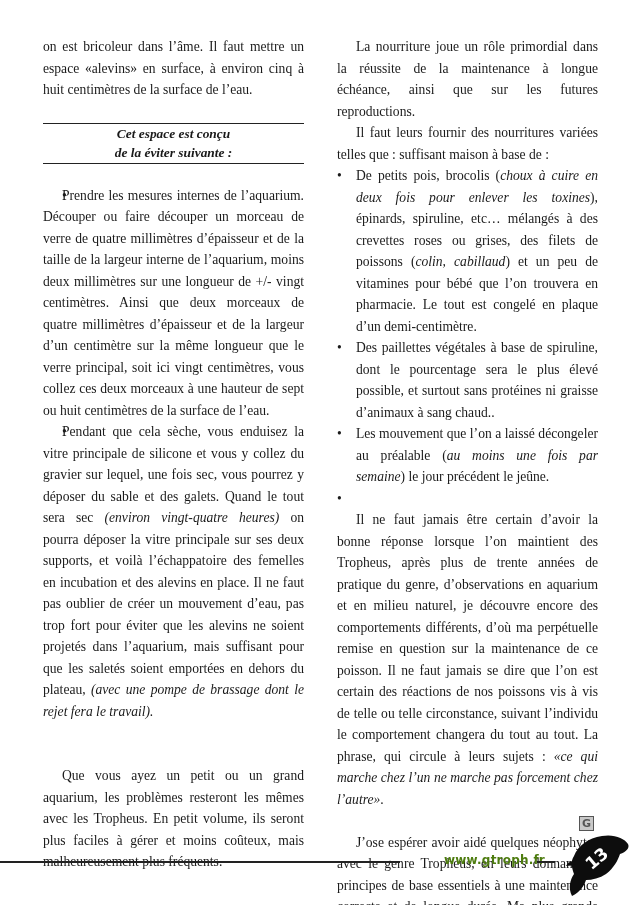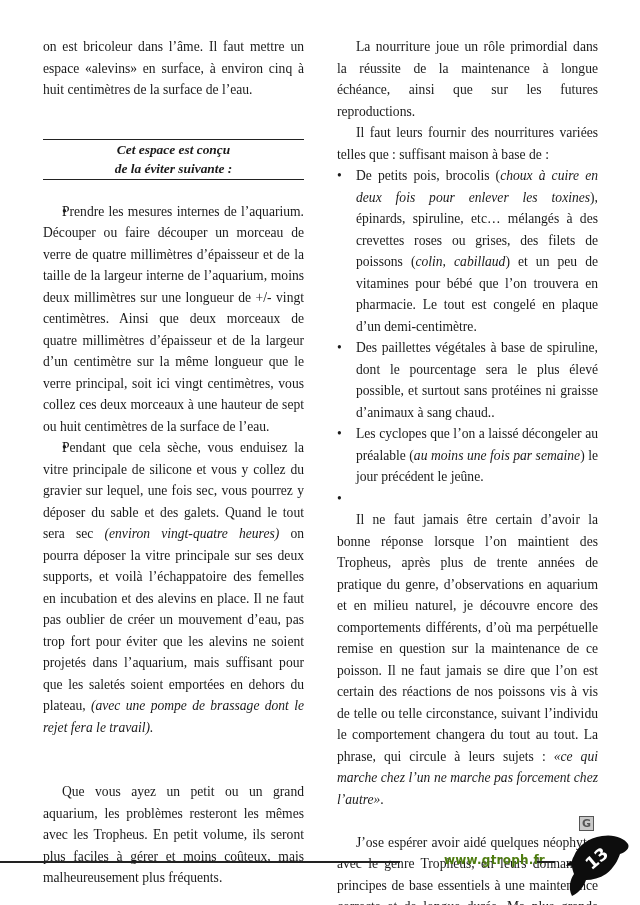--- a/index.html
+++ b/index.html
@@ -6,21 +6,21 @@
     body { width: 640px; height: 905px; position: relative; overflow: hidden;
            font-family: "Liberation Serif", "DejaVu Serif", serif; color: #1a1a1a; }
     .col { position: absolute; top: 36px; width: 261px; font-size: 13.6px; line-height: 21.5px; }
     .col.left { left: 43px; }
     .col.right { left: 337px; }
     p { margin: 0; text-align: justify; }
     .indent { text-indent: 19px; }
     .gap { height: 21.5px; }
     .it { font-style: italic; font-family: Liberation Serif, serif; }
     .boxed-title { border-top: 1.6px solid #222; border-bottom: 1.6px solid #222;
-                   margin-top: 38px; margin-bottom: 21px; padding: 0 0 1px 0;
+                   margin-top: 22px; margin-bottom: 21px; padding: 0 0 1px 0;
                    text-align: center; font-style: italic; font-weight: bold; font-size: 13.4px; line-height: 19px; }
     .boxed-title span { display: block; }
     ul.bullets { list-style: none; margin: 0; padding: 0 0 0 19px; }
     ul.bullets li { position: relative; text-align: justify; }
     ul.bullets li .dot { position: absolute; left: -19px; top: 0; }
     .footer-rule { position: absolute; left: 0; top: 861px; width: 400px; height: 2px; background: #222; }
     .footer-rule2 { position: absolute; left: 537px; top: 861px; width: 18px; height: 2px; background: #222; }
     .footer-url { position: absolute; left: 444px; top: 853px; font-family: "DejaVu Sans", sans-serif;
                   font-weight: bold; font-size: 12px; letter-spacing: 0.2px; color: #4d7c0f; }
     .end-mark { position: absolute; left: 579px; top: 816px; width: 15px; height: 15px;
@@ -59,21 +59,21 @@
     <li>
       <span class="dot">•</span>
       <span>De petits pois, brocolis (</span><span class="it">choux à cuire en deux fois pour enlever les toxines</span><span>), épinards, spiruline, etc… mélangés à des crevettes roses ou grises, des filets de poissons (</span><span class="it">colin, cabillaud</span><span>) et un peu de vitamines pour bébé que l’on trouvera en pharmacie. Le tout est congelé en plaque d’un demi-centimètre.</span>
     </li>
     <li>
       <span class="dot">•</span>
       <span>Des paillettes végétales à base de spiruline, dont le pourcentage sera le plus élevé possible, et surtout sans protéines ni graisse d’animaux à sang chaud..</span>
     </li>
     <li>
       <span class="dot">•</span>
-      <span>Les cyclopes que l’on a laissé décongeler au préalable (</span><span class="it">au moins une fois par semaine</span><span>) le jour précédent le jeûne.</span>
+      <span>Les mouvement que l’on a laissé décongeler au préalable (</span><span class="it">au moins une fois par semaine</span><span>) le jour précédent le jeûne.</span>
     </li>
     <li>
       <span class="dot">•</span>
     </li>
   </ul>
 
   <div class="gap"></div>
   <p class="indent">
     <span>Il ne faut jamais être certain d’avoir la bonne réponse lorsque l’on maintient des Tropheus, après plus de trente années de pratique du genre, d’observations en aquarium et en milieu naturel, je découvre encore des comportements différents, d’où ma perpétuelle remise en question sur la maintenance de ce poisson. Il ne faut jamais se dire que l’on est certain des réactions de nos poissons vis à vis de telle ou telle circonstance, suivant l’individu le comportement changera du tout au tout. La phrase, qui circule à leurs sujets : </span><span class="it">«ce qui marche chez l’un ne marche pas forcement chez l’autre»</span><span>.</span>
   </p>

